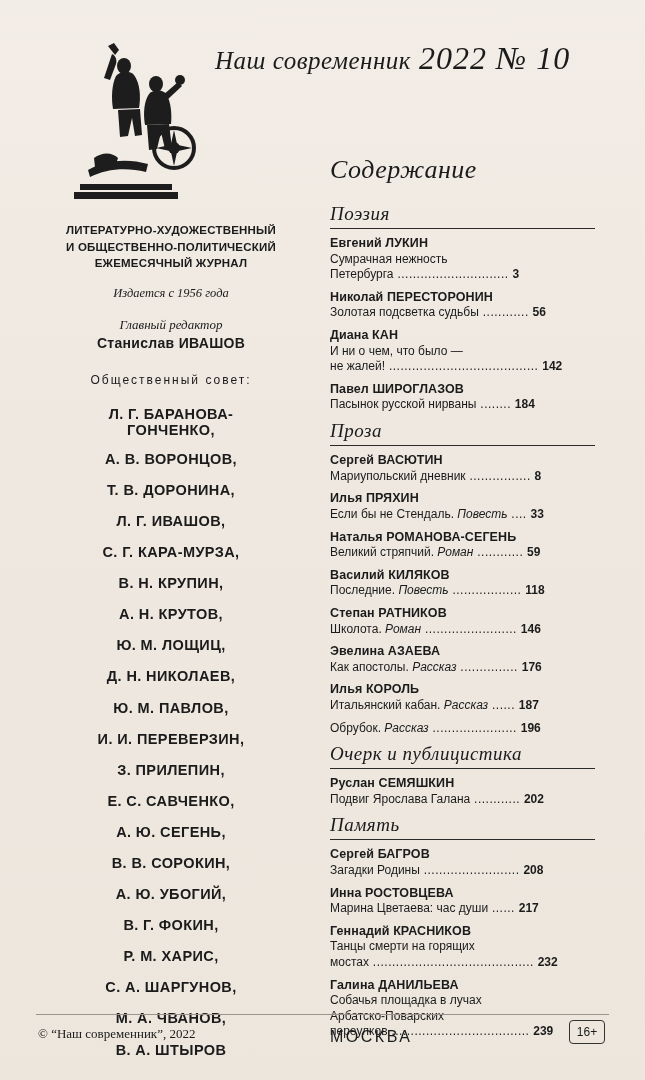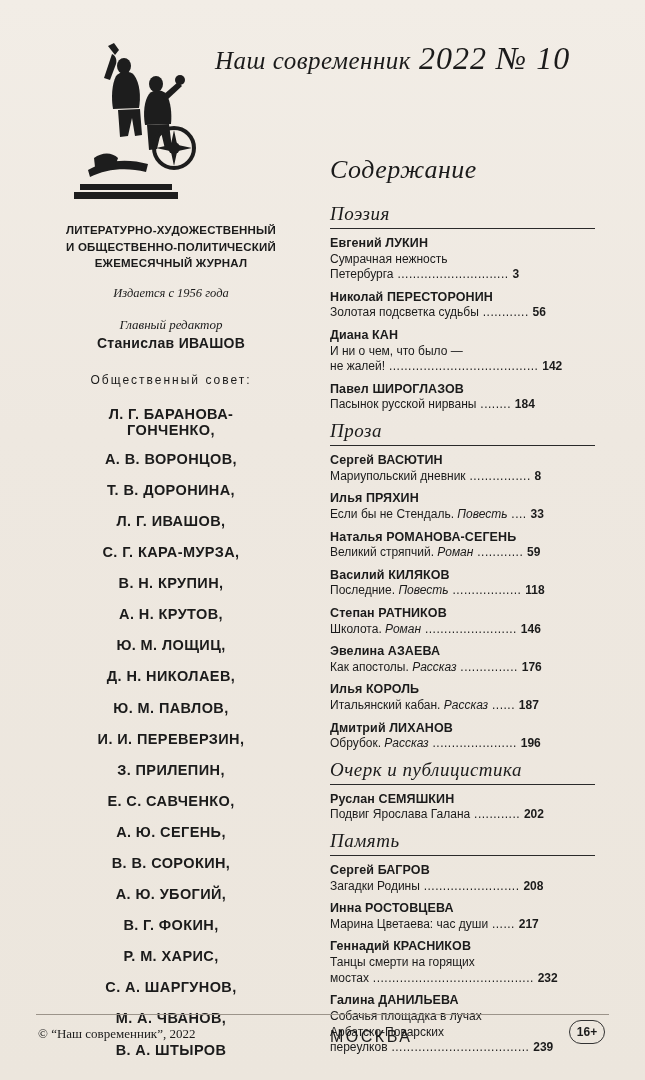--- a/index.html
+++ b/index.html
@@ -183,23 +183,23 @@
     font-size: 16px;
     letter-spacing: 2.5px;
   }
   .age-badge {
     position: absolute;
     top: 6px;
     right: 40px;
     width: 34px;
     height: 22px;
     border: 1.3px solid #333;
-    border-radius: 12px;
+    border-radius: 4px;
     font-size: 12px;
-    font-weight: bold;
+    font-weight: normal;
     display: flex;
     align-items: center;
     justify-content: center;
   }
   .left-vrule {
     position: absolute;
     top: 210px;
     bottom: 66px;
     left: 312px;
     border-left: 0px solid transparent;
@@ -331,21 +331,20 @@
           </div>
           <div class="entry">
             <div class="author">Эвелина АЗАЕВА</div>
             <span class="work-line">Как апостолы. <span class="ital">Рассказ</span><span class="dots"> ............... </span><span class="pageno">176</span></span>
           </div>
           <div class="entry">
             <div class="author">Илья КОРОЛЬ</div>
             <span class="work-line">Итальянский кабан. <span class="ital">Рассказ</span><span class="dots"> ...... </span><span class="pageno">187</span></span>
           </div>
           <div class="entry">
-            <div class="author">Дмитрий ЛИХАНОВ</div>
             <span class="work-line">Обрубок. <span class="ital">Рассказ</span><span class="dots"> ...................... </span><span class="pageno">196</span></span>
           </div>
         </div>
         <div class="section">
           <span class="section-head">Очерк и публицистика</span>
           <div class="entry">
             <div class="author">Руслан СЕМЯШКИН</div>
             <span class="work-line">Подвиг Ярослава Галана<span class="dots"> ............ </span><span class="pageno">202</span></span>
           </div>
         </div>

